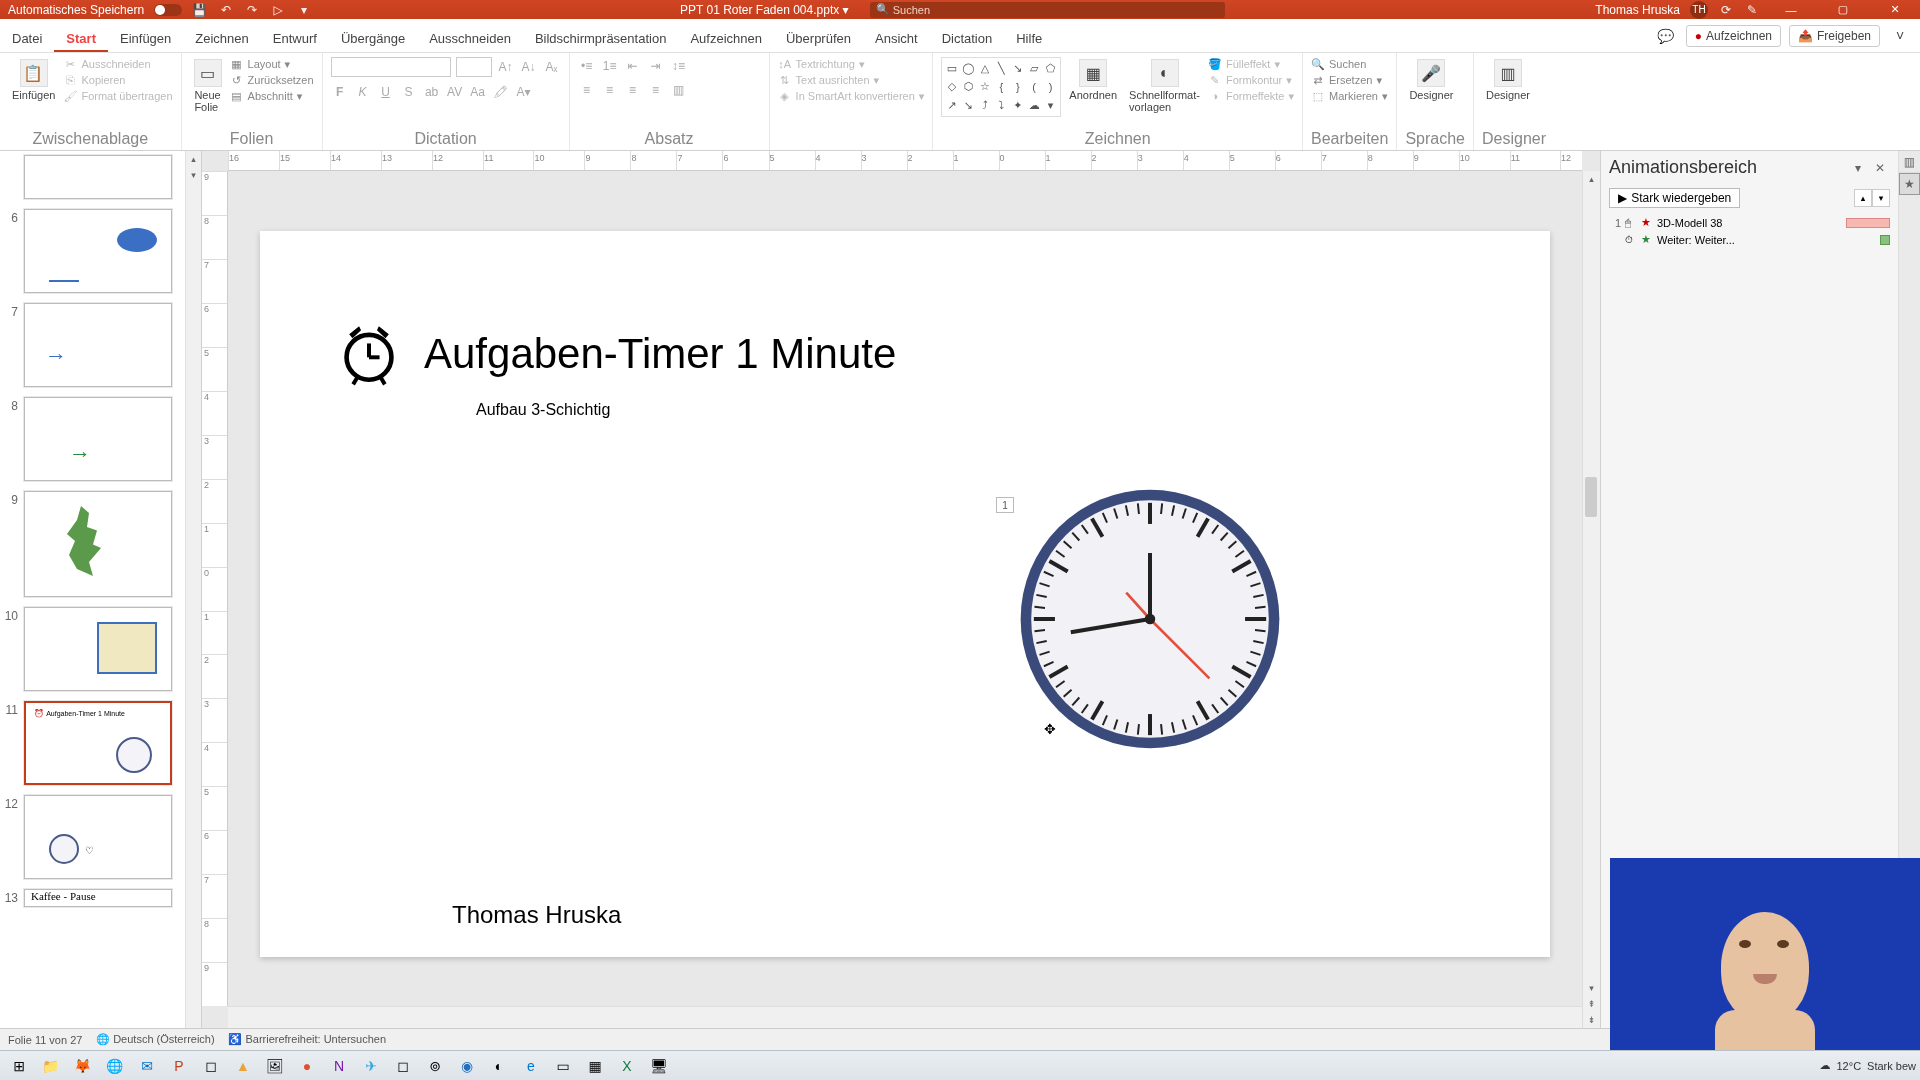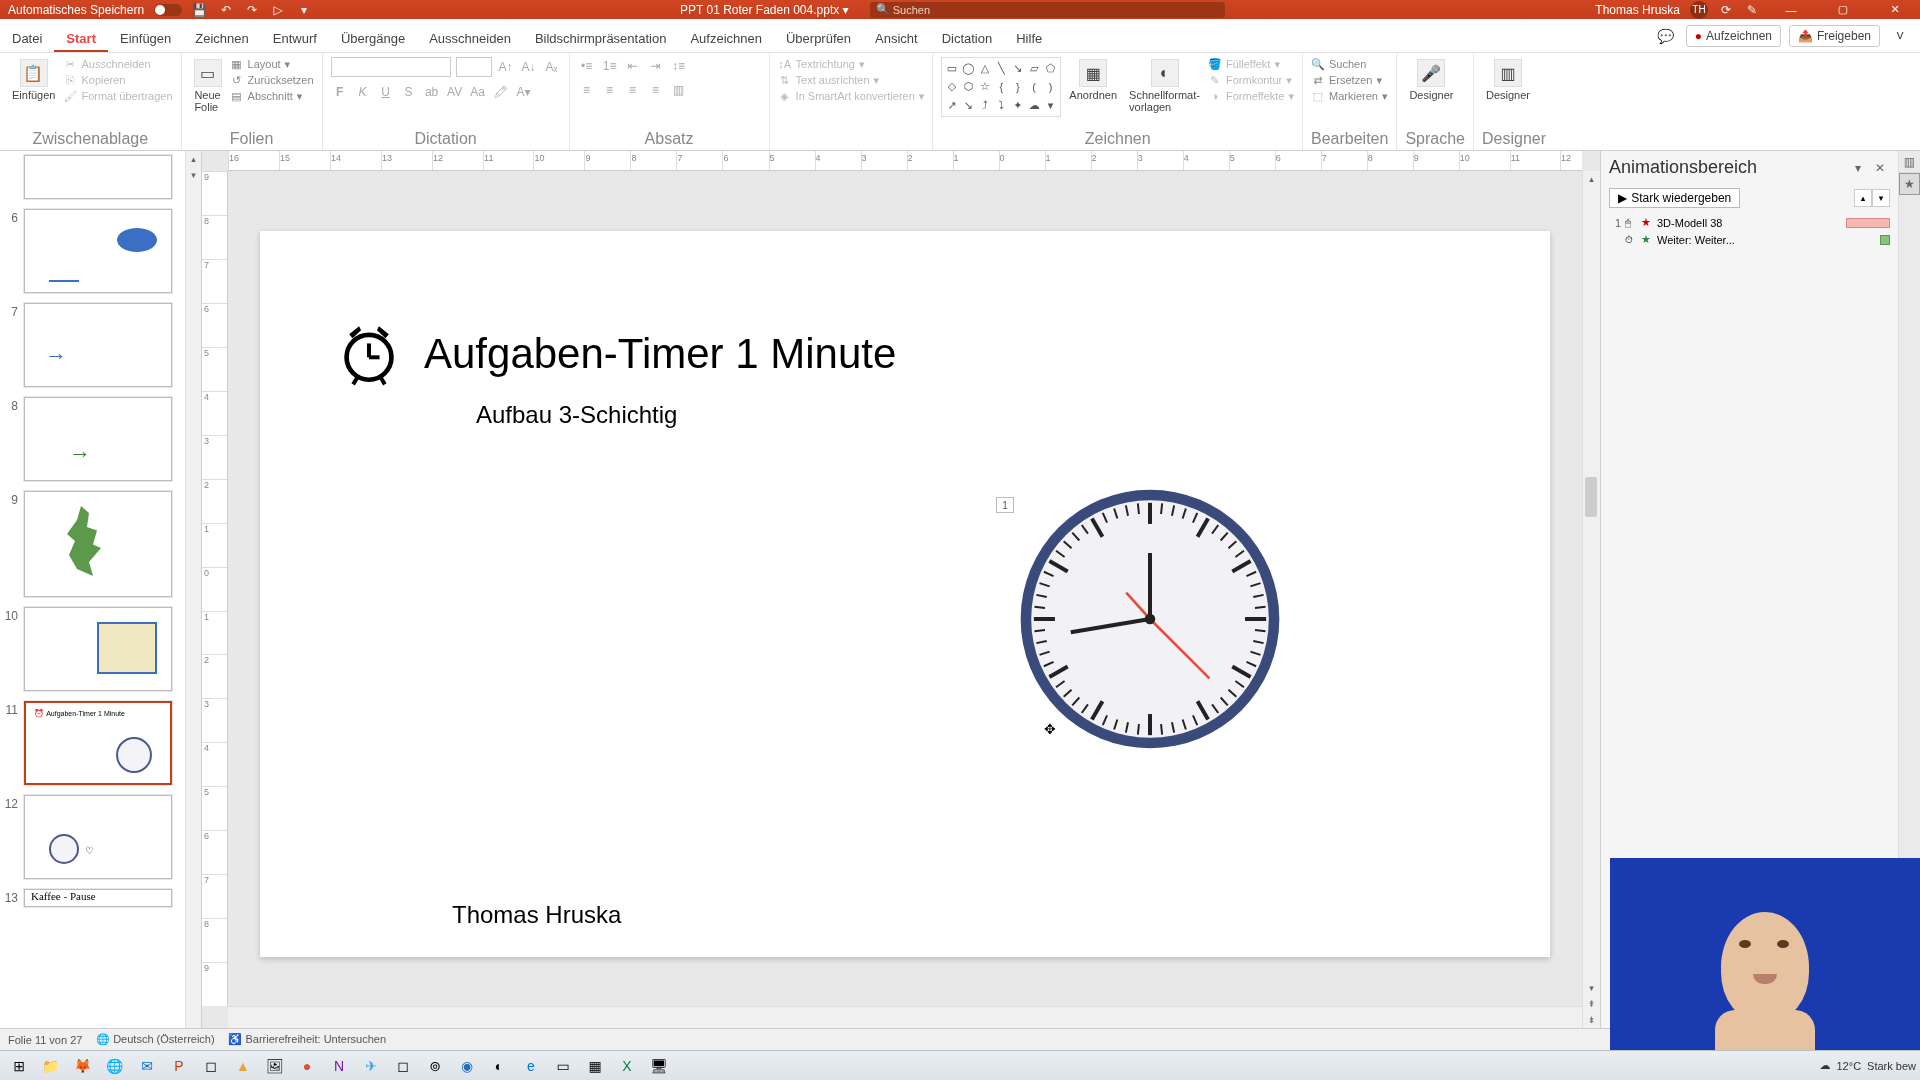--- a/index.html
+++ b/index.html
@@ -63,21 +63,21 @@
 .ruler-h { position:absolute; top:0; left:26px; right:18px; height:20px; background:#fff; border-bottom:1px solid #ccc; display:flex; font-size:9px; color:#888;gap:40px; }
 .ruler-h .tick { flex:1; border-left:1px solid #ddd; text-align:center; padding-top:2px; }
 .ruler-v { position:absolute; top:20px; left:0; width:26px; bottom:22px; background:#fff; border-right:1px solid #ccc; display:flex; flex-direction:column; font-size:9px; color:#888; }
 .ruler-v .tick { flex:1; border-top:1px solid #ddd; padding-left:2px; }
 
 .slide-area { position:absolute; top:20px; left:26px; right:18px; bottom:22px; display:flex; align-items:flex-start; justify-content:center; padding-top:60px; }
 .slide { width:1290px; height:726px; background:#fff; box-shadow:0 2px 6px rgba(0,0,0,.2); position:relative; }
 .slide-title-row { position:absolute; top:90px; left:76px; display:flex; align-items:center; gap:22px; }
 .alarm-icon { width:66px; height:66px; }
 .slide-title { font-size:42px; font-weight:400; color:#000; }
-.slide-sub { position:absolute; top:170px; left:216px; font-size:24px; color:#000; }
+.slide-sub { position:absolute; top:170px; left:216px; font-size:16px; color:#000; }
 .slide-author { position:absolute; bottom:28px; left:192px; font-size:24px; color:#000; }
 .clock { position:absolute; top:256px; left:758px; width:264px; height:264px; }
 .clock-face { width:100%; height:100%; }
 .anim-tag { position:absolute; top:266px; left:736px; width:18px; height:16px; border:1px solid #bbb; background:#fff; font-size:10px; display:flex; align-items:center; justify-content:center; color:#555; }
 .move-cursor { position:absolute; top:490px; left:784px; font-size:14px; color:#000; }
 
 .vscroll { position:absolute; right:0; top:20px; bottom:0; width:18px; background:#f0f0f0; border-left:1px solid #ddd; display:flex; flex-direction:column; }
 .vscroll .arr { height:16px; display:flex; align-items:center; justify-content:center; font-size:9px; color:#666; }
 .vscroll .track { flex:1; position:relative; }
 .vscroll .grip { position:absolute; top:290px; width:12px; height:40px; left:2px; background:#ccc; border-radius:2px; }

